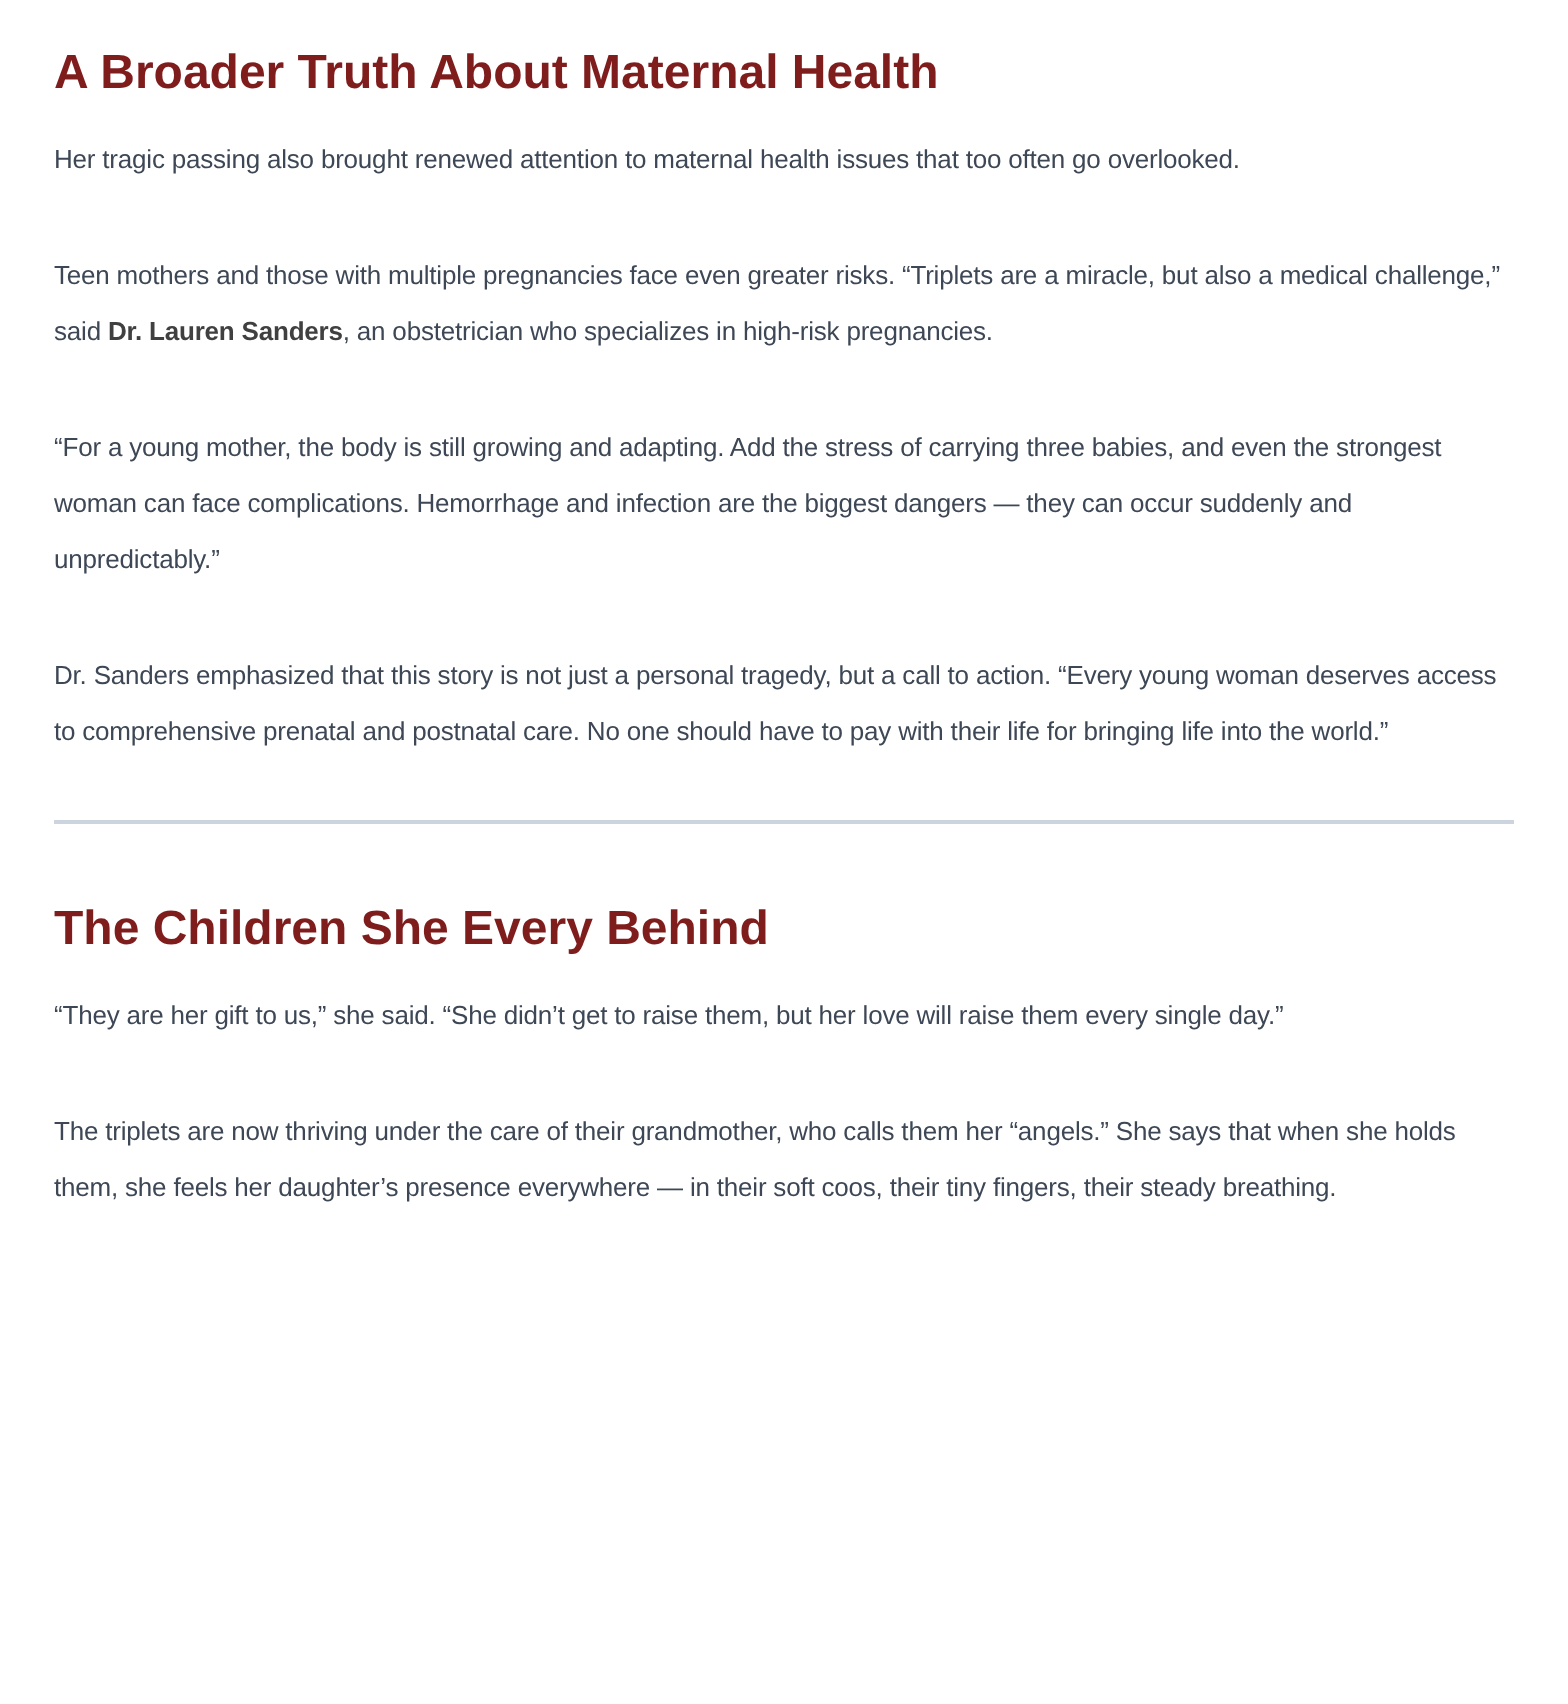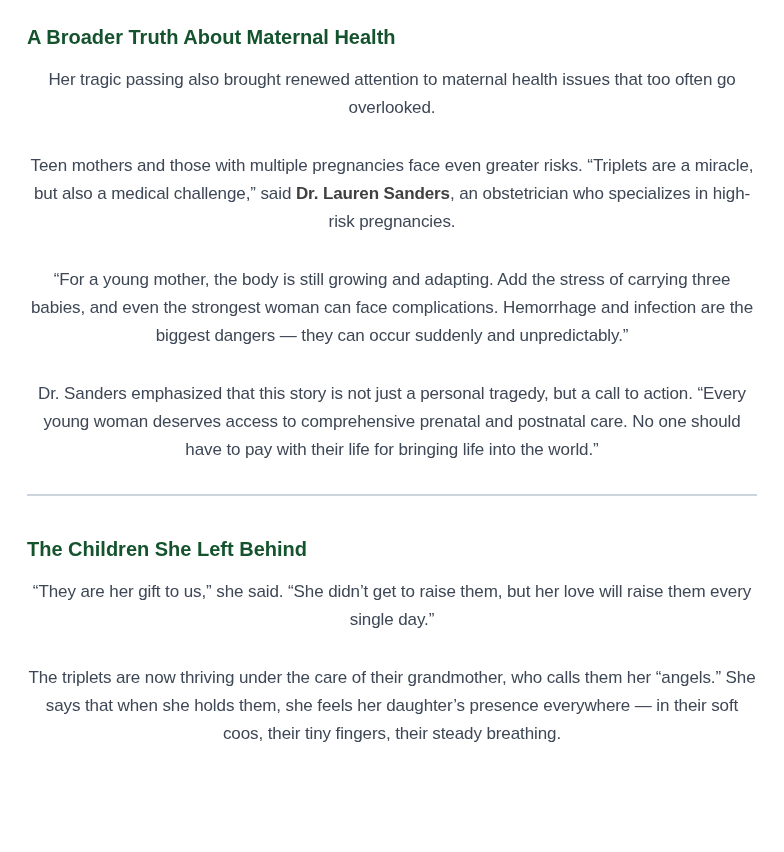--- a/index.html
+++ b/index.html
@@ -8,33 +8,32 @@
     background: #ffffff;
   }
   .article {
     width: 730px;
     padding: 22px 27px 20px 27px;
     font-family: "Liberation Sans", "DejaVu Sans", sans-serif;
     color: #3d4755;
   }
   h2 {
     margin: 0 0 14px 0;
-    font-size: 20px;
+    font-size: 24px;
     line-height: 30px;
     font-weight: 700;
-    color: #14532d;
+    color: #7f1d1d;
     letter-spacing: 0;
   }
   p {
     margin: 0 0 30px 0;
-    font-size: 17px;
+    font-size: 13px;
     line-height: 28px;
     letter-spacing: -0.1px;
     color: #3d4755;
-    text-align: center;
   }
   p strong {
     font-weight: 700;
     color: #404040;
   }
   hr.section-divider {
     border: none;
     height: 2px;
     background: #ccd5de;
     margin: 28px 0 38px 0;
@@ -55,20 +54,20 @@
     <p><span>Teen mothers and those with multiple pregnancies face even greater risks. “Triplets are a miracle, but also a medical challenge,” said </span><strong>Dr. Lauren Sanders</strong><span>, an obstetrician who specializes in high-risk pregnancies.</span></p>
 
     <p>“For a young mother, the body is still growing and adapting. Add the stress of carrying three babies, and even the strongest woman can face complications. Hemorrhage and infection are the biggest dangers — they can occur suddenly and unpredictably.”</p>
 
     <p>Dr. Sanders emphasized that this story is not just a personal tragedy, but a call to action. “Every young woman deserves access to comprehensive prenatal and postnatal care. No one should have to pay with their life for bringing life into the world.”</p>
   </section>
 
   <hr class="section-divider">
 
   <section>
-    <h2>The Children She Left Behind</h2>
+    <h2>The Children She Every Behind</h2>
 
     <p>“They are her gift to us,” she said. “She didn’t get to raise them, but her love will raise them every single day.”</p>
 
     <p>The triplets are now thriving under the care of their grandmother, who calls them her “angels.” She says that when she holds them, she feels her daughter’s presence everywhere — in their soft coos, their tiny fingers, their steady breathing.</p>
   </section>
 
 </div>
 
 </body></html>

